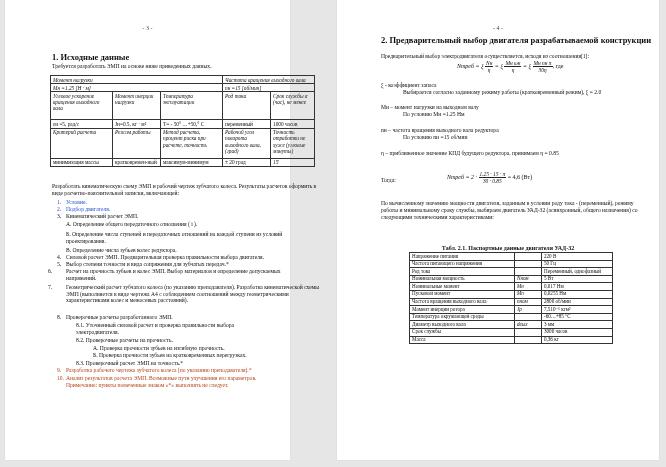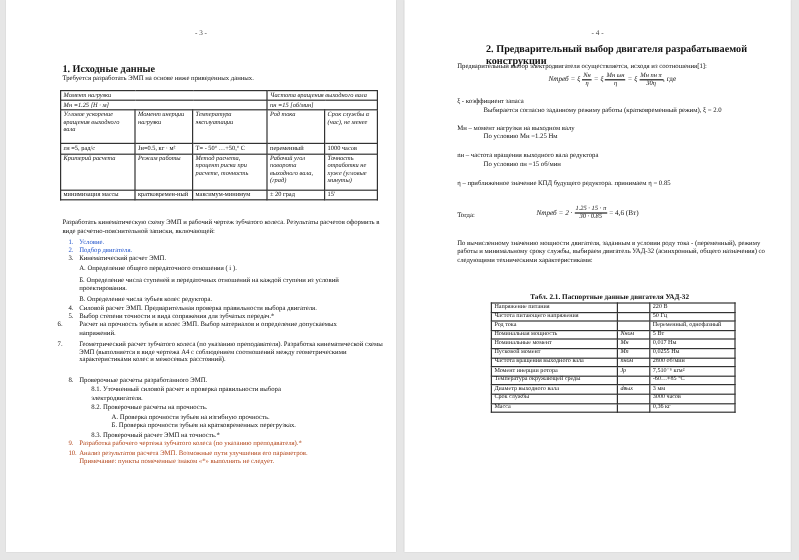--- a/index.html
+++ b/index.html
@@ -1,18 +1,18 @@
 <!DOCTYPE html>
 <html><head>
 <meta charset="utf-8">
 <style>
   html,body{margin:0;padding:0;}
   body{width:666px;height:467px;background:#e6e6e6;position:relative;overflow:hidden;font-family:"Liberation Serif","DejaVu Serif",serif;color:#111;}
   .page{position:absolute;top:0;background:#fff;height:460px;box-shadow:0 0 1px #c8c8c8;}
-  #page1{left:5px;width:325px;}
+  #page1{left:5px;width:285px;}
   #page2{left:337px;width:322px;}
   .pnum{position:absolute;top:25px;width:100%;text-align:center;font-size:6px;color:#444;}
   .abs{position:absolute;}
   .h1{font-weight:bold;font-size:8.5px;}
   .txt{font-size:5.6px;line-height:7px;}
   table.t{border-collapse:collapse;position:absolute;font-size:5.3px;line-height:6.2px;}
   table.t td{border:0.7px solid #333;padding:0.5px 2px;vertical-align:top;}
   .it{font-style:italic;}
   .blue{color:#2255cc;}
   .red{color:#b2451a;}
@@ -91,21 +91,21 @@
   <div class="li" style="left:88px;top:345px;"><span>А. Проверка прочности зубьев на изгибную прочность.</span></div>
   <div class="li" style="left:88px;top:352px;"><span>Б. Проверка прочности зубьев на кратковременных перегрузках.</span></div>
   <div class="li" style="left:71px;top:360px;"><span>8.3. Проверочный расчет ЭМП на точность.*</span></div>
   <div class="li red" style="left:52px;top:367px;"><span class="num">9.</span><span>Разработка рабочего чертежа зубчатого колеса (по указанию преподавателя).*</span></div>
   <div class="li red" style="left:52px;top:375px;"><span class="num">10.</span><span>Анализ результатов расчета ЭМП. Возможные пути улучшения его параметров.</span></div>
   <div class="li red" style="left:61px;top:382px;"><span>Примечание: пункты помеченные знаком «*» выполнять не следует.</span></div>
 </div>
 
 <div class="page" id="page2">
   <div class="pnum">- 4 -</div>
-  <div class="abs h1" style="left:44px;top:35px;margin-left:24px;">2.  Предварительный выбор двигателя разрабатываемой конструкции</div>
+  <div class="abs h1" style="left:44px;top:35px;">2.  Предварительный выбор двигателя разрабатываемой конструкции</div>
   <div class="abs txt" style="left:44px;top:53px;">Предварительный выбор электродвигателя осуществляется, исходя из соотношения[1]:</div>
 
   <div class="abs formula" style="left:120px;top:60px;">
     <span>Nтреб = ξ</span>
     <span class="frac"><span class="top">Nн</span><span>η</span></span>
     = ξ
     <span class="frac"><span class="top">Mн ωн</span><span>η</span></span>
     = ξ
     <span class="frac"><span class="top">Mн nн π</span><span>30η</span></span><span style="font-style:normal;">, где</span>
   </div>

